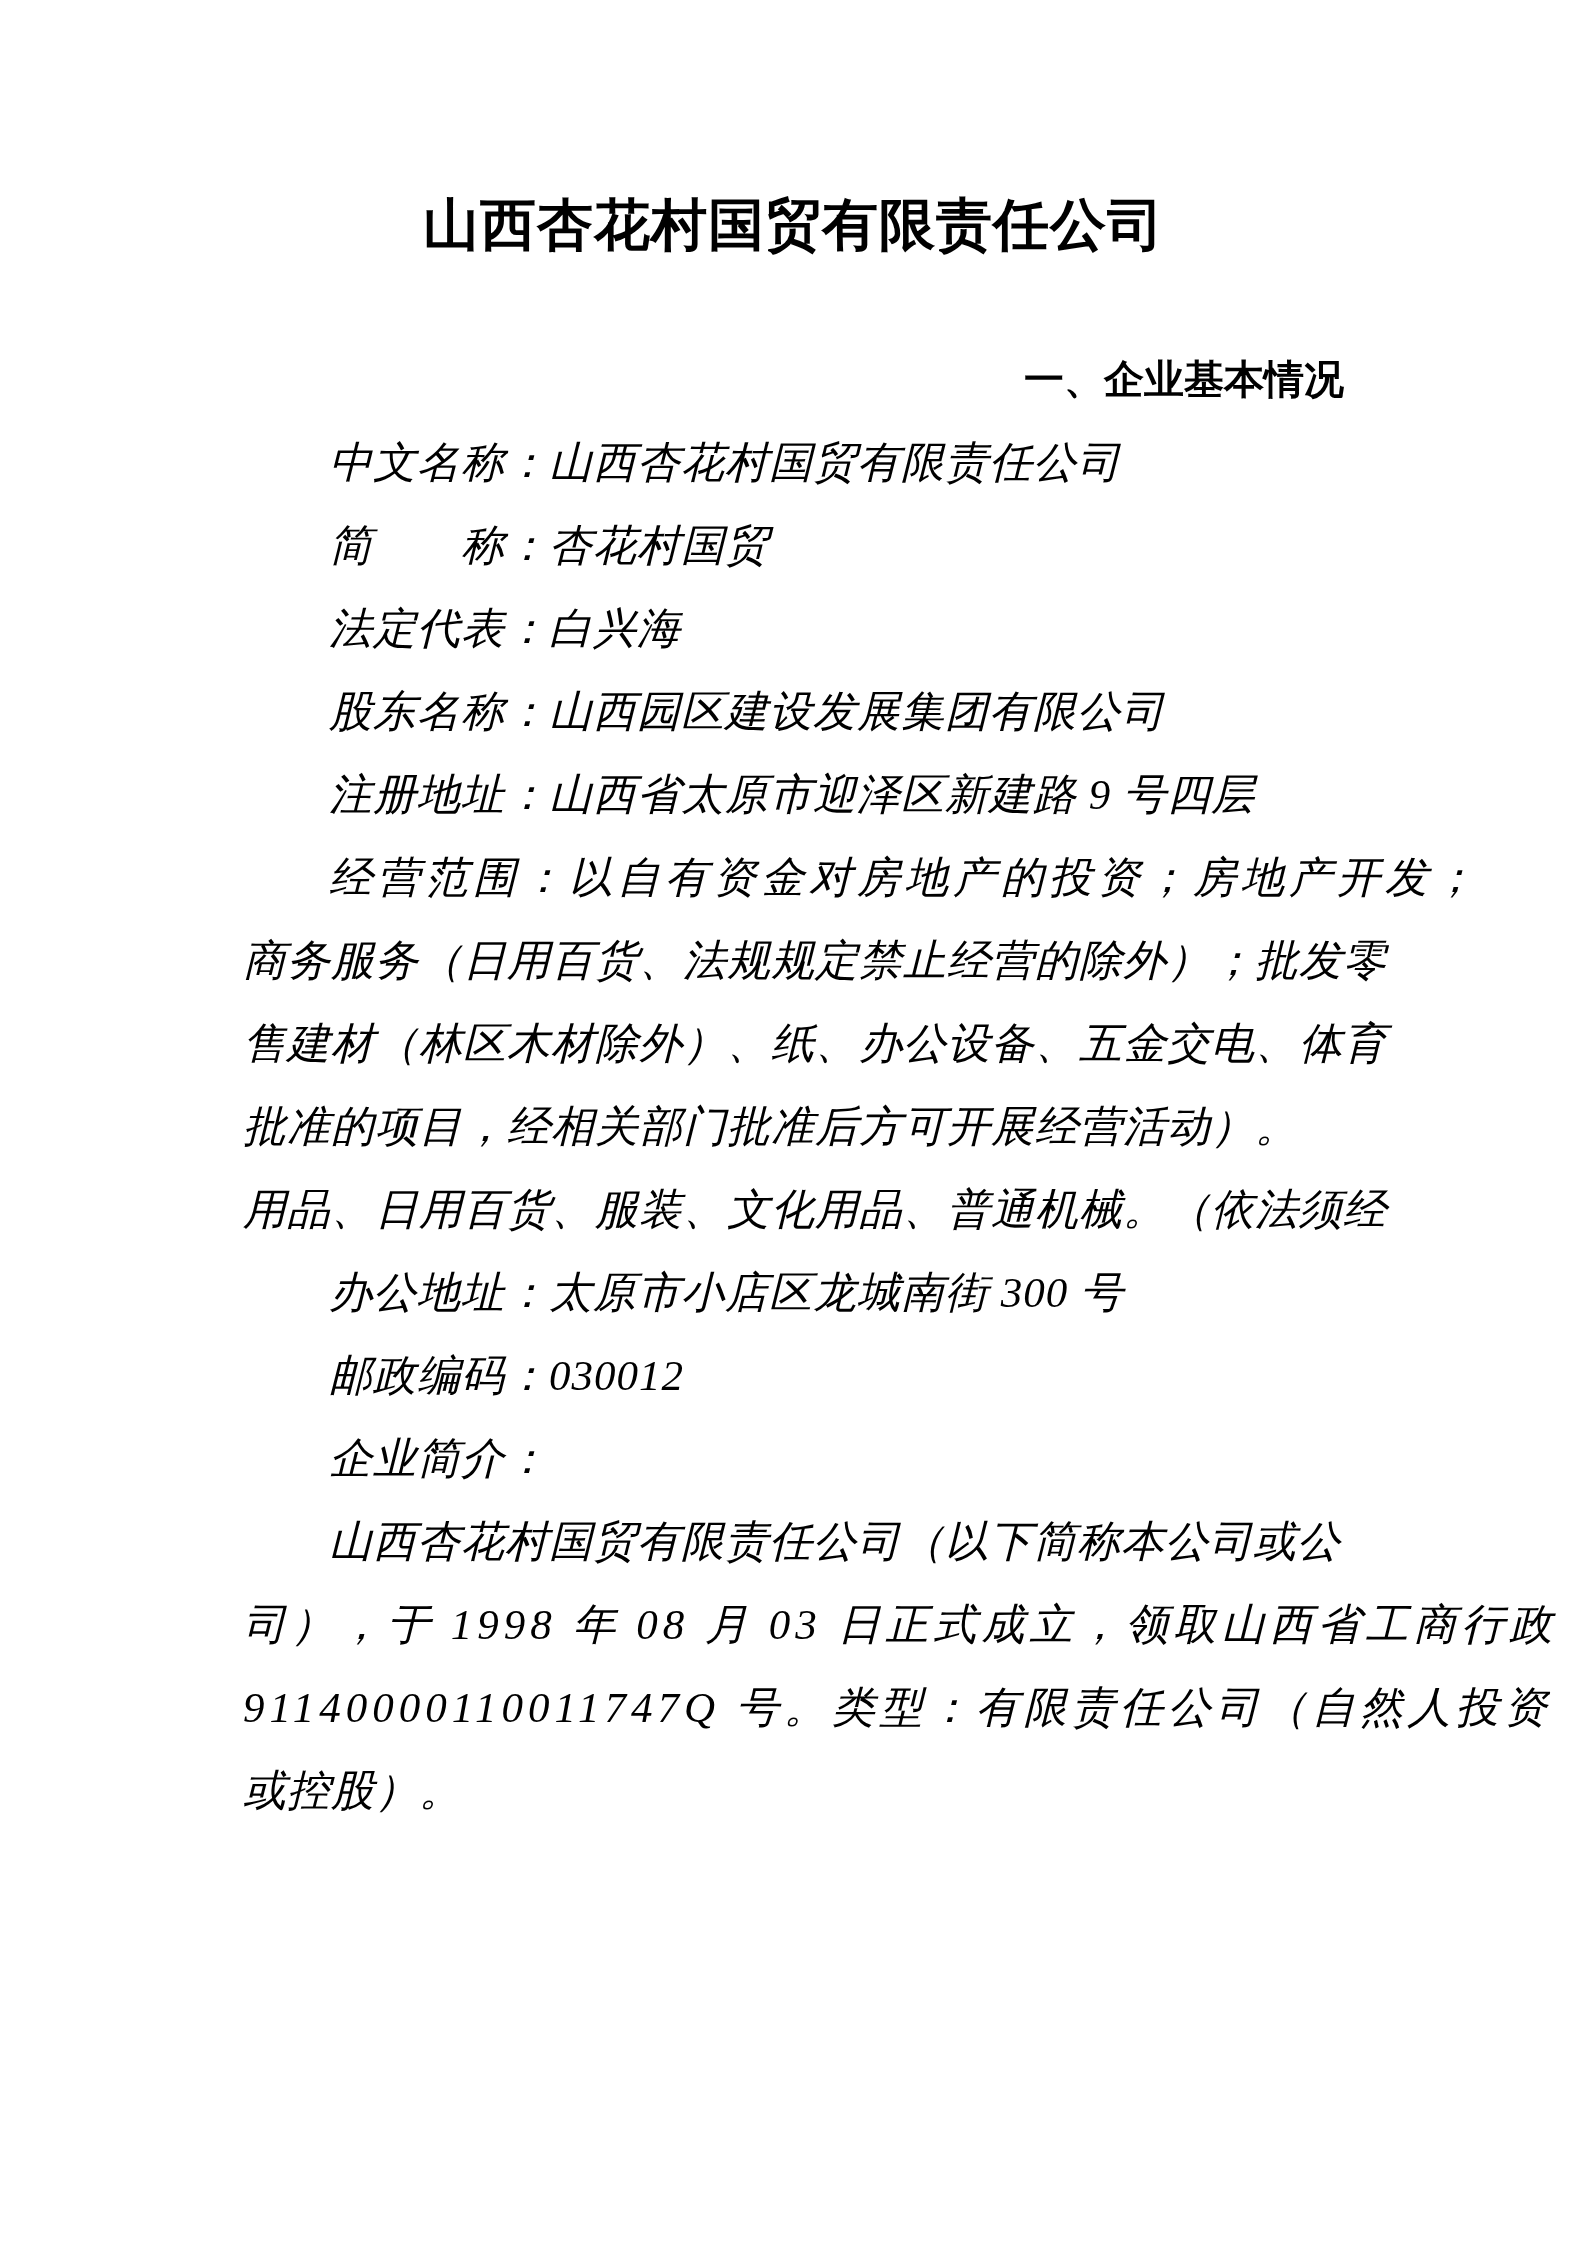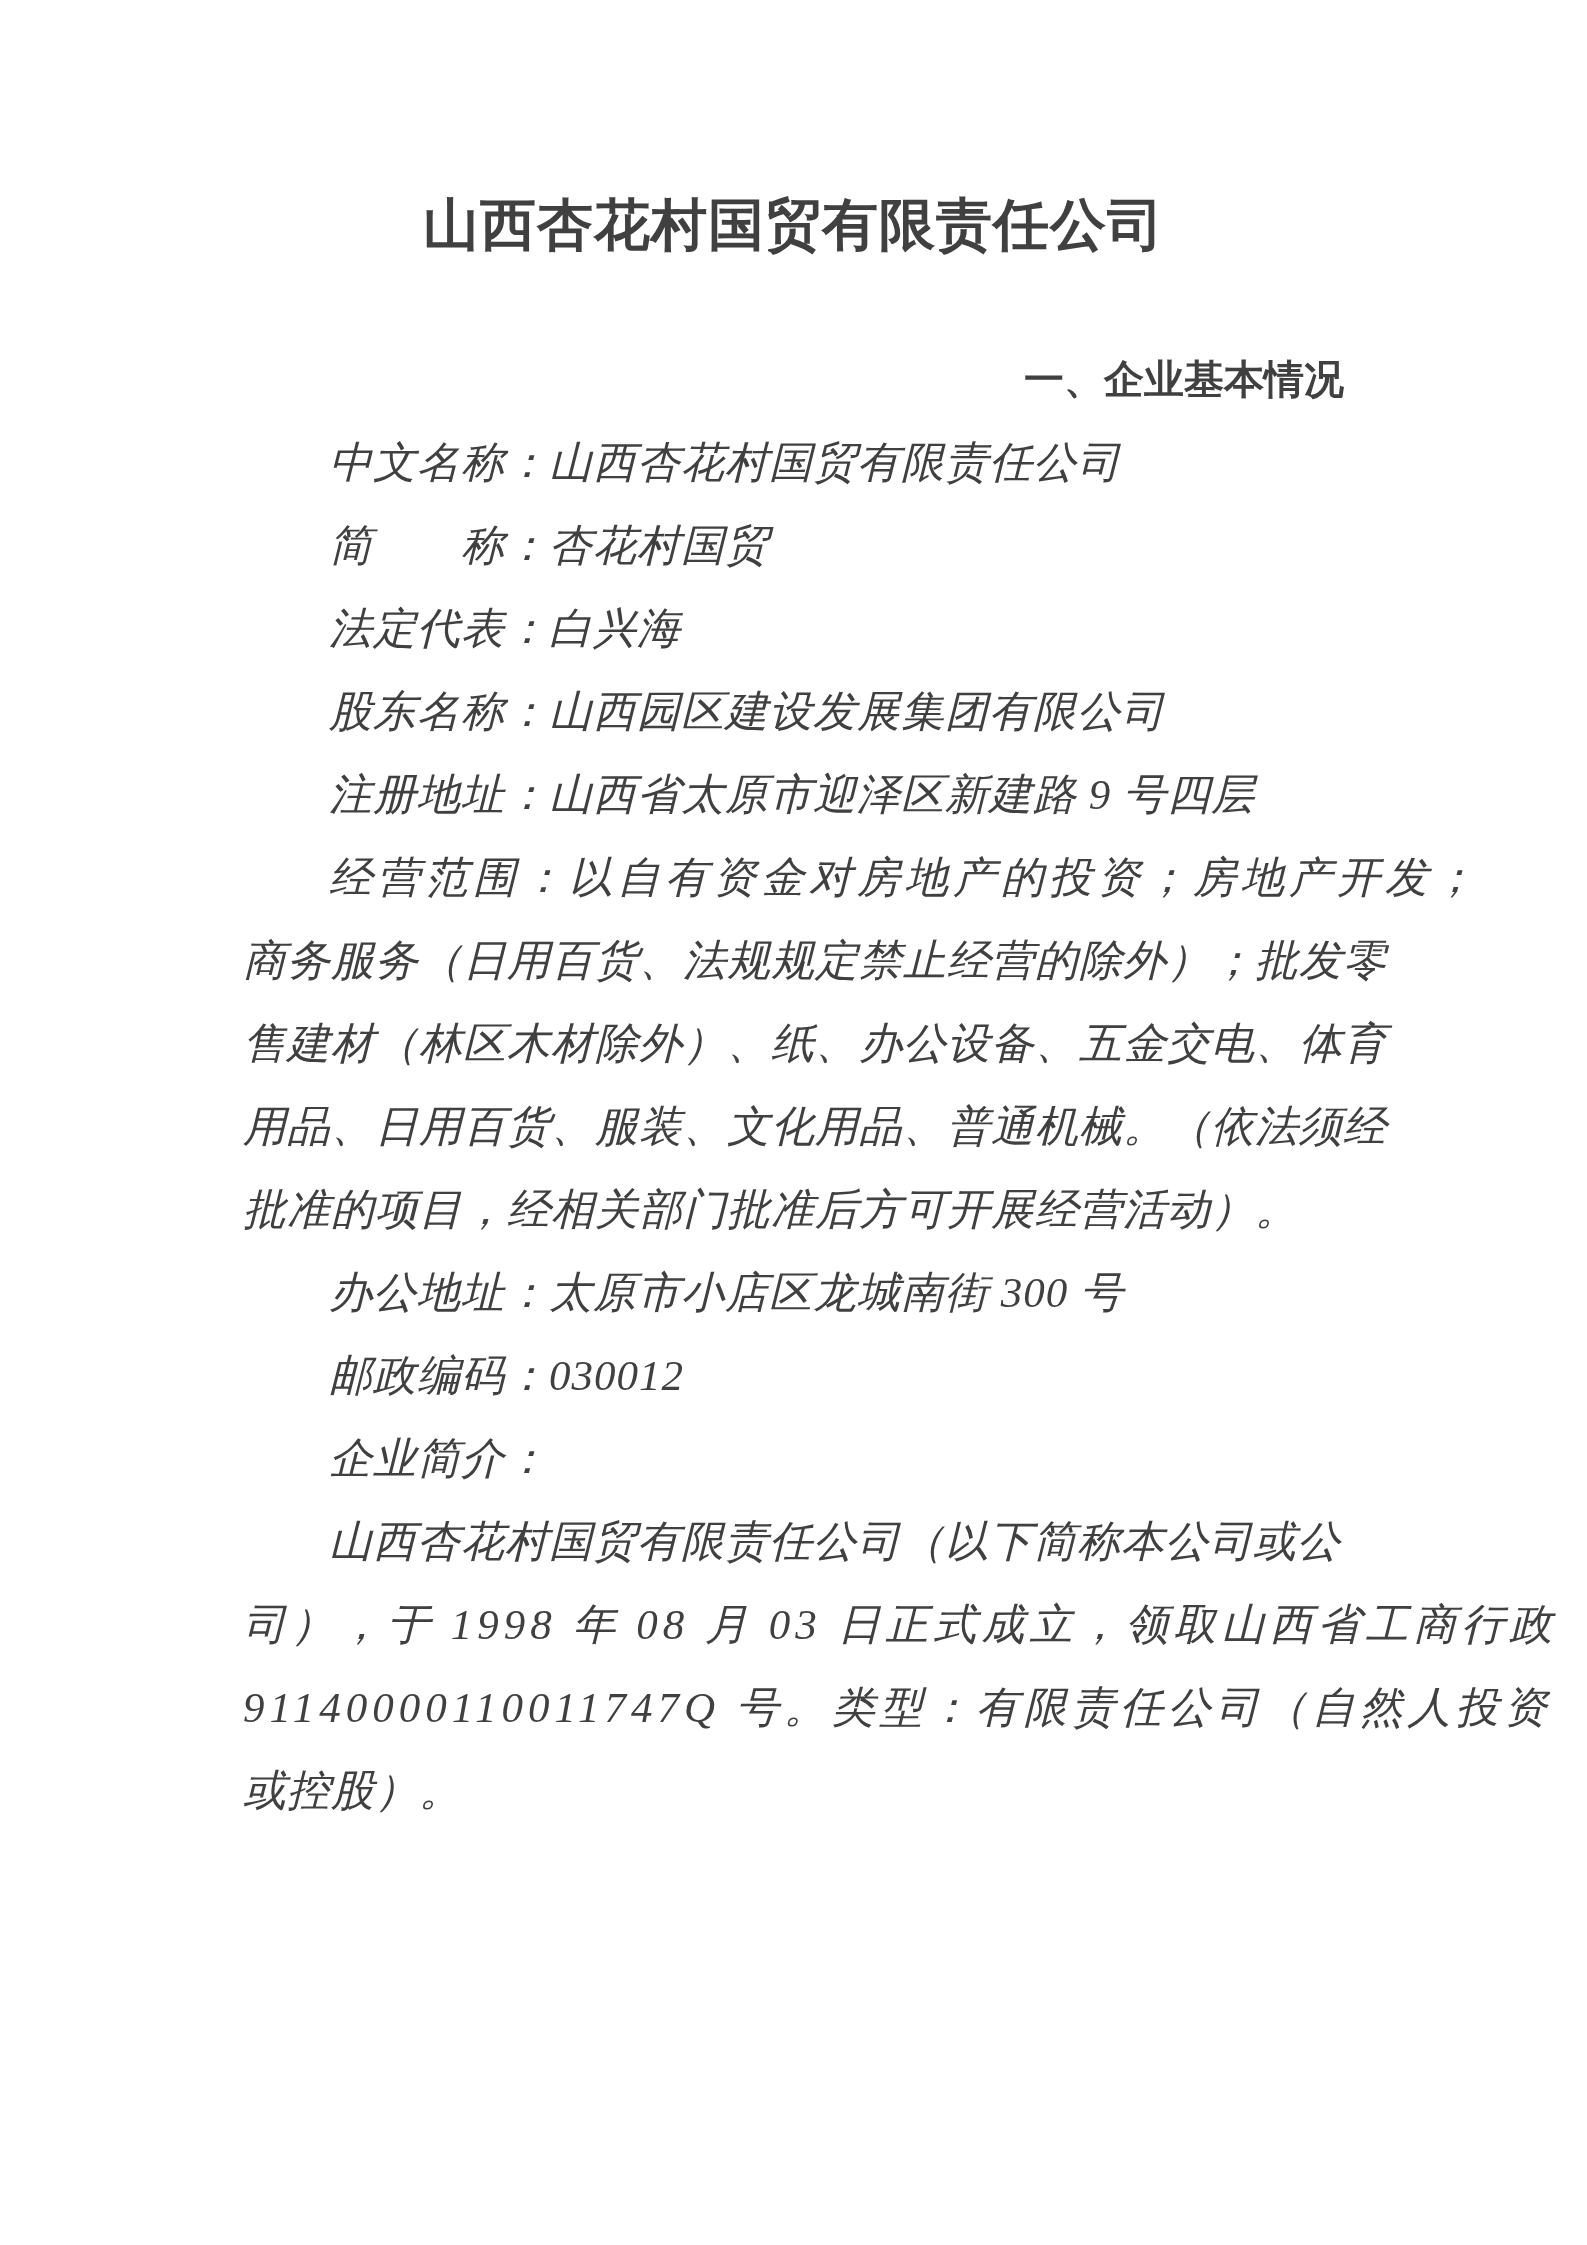--- a/index.html
+++ b/index.html
@@ -6,21 +6,21 @@
     margin: 0;
     padding: 0;
     background: #ffffff;
   }
   .page {
     position: relative;
     width: 1587px;
     height: 2245px;
     background: #ffffff;
     overflow: hidden;
-    color: #404040;
+    color: #000000;
   }
   .content {
     position: absolute;
     left: 243px;
     top: 183px;
     width: 1101px;
   }
   .title {
     font-family: "Liberation Sans", "DejaVu Sans", sans-serif;
     font-weight: bold;
@@ -69,22 +69,22 @@
     <div class="heading">一、企业基本情况</div>
 
     <div class="bodyline indent">中文名称：山西杏花村国贸有限责任公司</div>
     <div class="bodyline indent">简　　称：杏花村国贸</div>
     <div class="bodyline indent">法定代表：白兴海</div>
     <div class="bodyline indent">股东名称：山西园区建设发展集团有限公司</div>
     <div class="bodyline indent">注册地址：山西省太原市迎泽区新建路 9 号四层</div>
     <div class="bodyline indent spread-sm">经营范围：以自有资金对房地产的投资；房地产开发；</div>
     <div class="bodyline">商务服务（日用百货、法规规定禁止经营的除外）；批发零</div>
     <div class="bodyline">售建材（林区木材除外）、纸、办公设备、五金交电、体育</div>
+    <div class="bodyline">批准的项目，经相关部门批准后方可开展经营活动）。</div>
     <div class="bodyline">用品、日用百货、服装、文化用品、普通机械。（依法须经</div>
-    <div class="bodyline">批准的项目，经相关部门批准后方可开展经营活动）。</div>
     <div class="bodyline indent">办公地址：太原市小店区龙城南街 300 号</div>
     <div class="bodyline indent">邮政编码：030012</div>
     <div class="bodyline indent">企业简介：</div>
     <div class="bodyline indent">山西杏花村国贸有限责任公司（以下简称本公司或公</div>
     <div class="bodyline spread-sm">司），于 1998 年 08 月 03 日正式成立，领取山西省工商行政</div>
     <div class="bodyline spread-sm">91140000110011747Q 号。类型：有限责任公司（自然人投资</div>
     <div class="bodyline">或控股）。</div>
 
   </div>
 </div>

